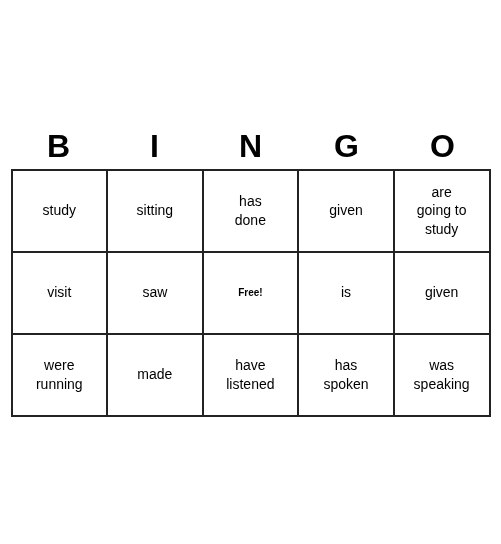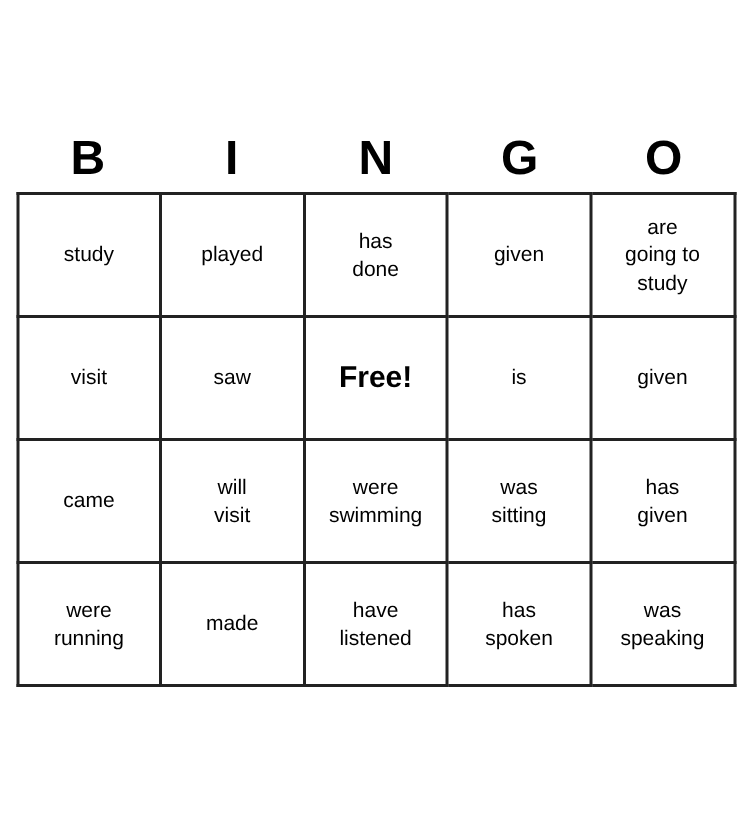--- a/index.html
+++ b/index.html
@@ -43,57 +43,50 @@
       height: 82px;
       text-align: center;
       vertical-align: middle;
       font-size: 14px;
       font-family: Arial, sans-serif;
       padding: 4px;
       line-height: 1.3;
     }
 
     .free-cell {
-      font-size: 20px;
+      font-size: 10px;
       font-weight: bold;
     }
   </style>
 </head>
 <body>
 
 <div>
   <div class="bingo-header">
     <span class="bingo-header-cell">B</span>
     <span class="bingo-header-cell">I</span>
     <span class="bingo-header-cell">N</span>
     <span class="bingo-header-cell">G</span>
     <span class="bingo-header-cell">O</span>
   </div>
   <table>
     <tbody id="bingo-body">
     <tr>
           <td>study</td>
-          <td>played</td>
+          <td>sitting</td>
           <td>has<br>done</td>
           <td>given</td>
           <td>are<br>going to<br>study</td>
         </tr>
         <tr>
           <td>visit</td>
           <td>saw</td>
           <td class="free-cell">Free!</td>
           <td>is</td>
           <td>given</td>
-        </tr>
-        <tr>
-          <td>came</td>
-          <td>will<br>visit</td>
-          <td>were<br>swimming</td>
-          <td>was<br>sitting</td>
-          <td>has<br>given</td>
         </tr>
         <tr>
           <td>were<br>running</td>
           <td>made</td>
           <td>have<br>listened</td>
           <td>has<br>spoken</td>
           <td>was<br>speaking</td>
         </tr>
       </tbody>
   </table>

